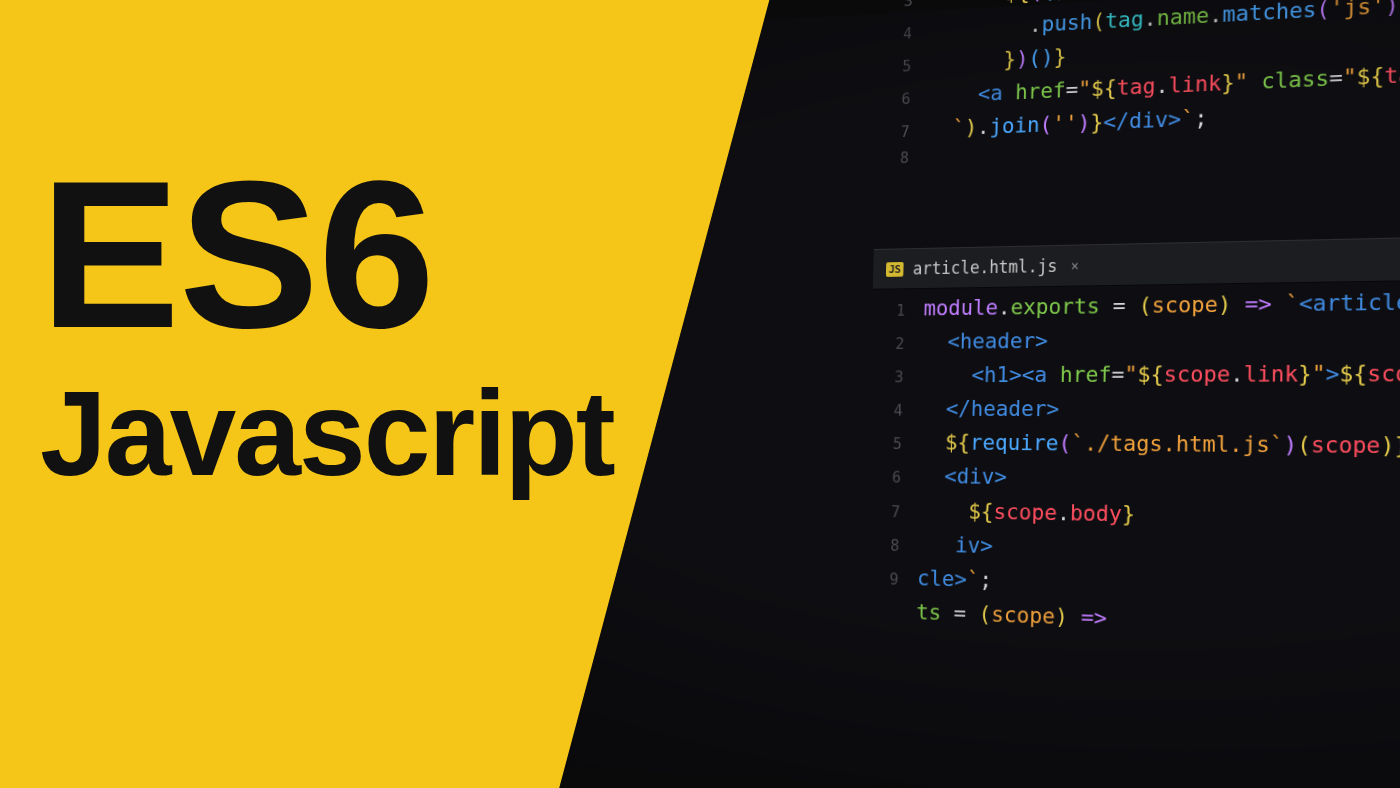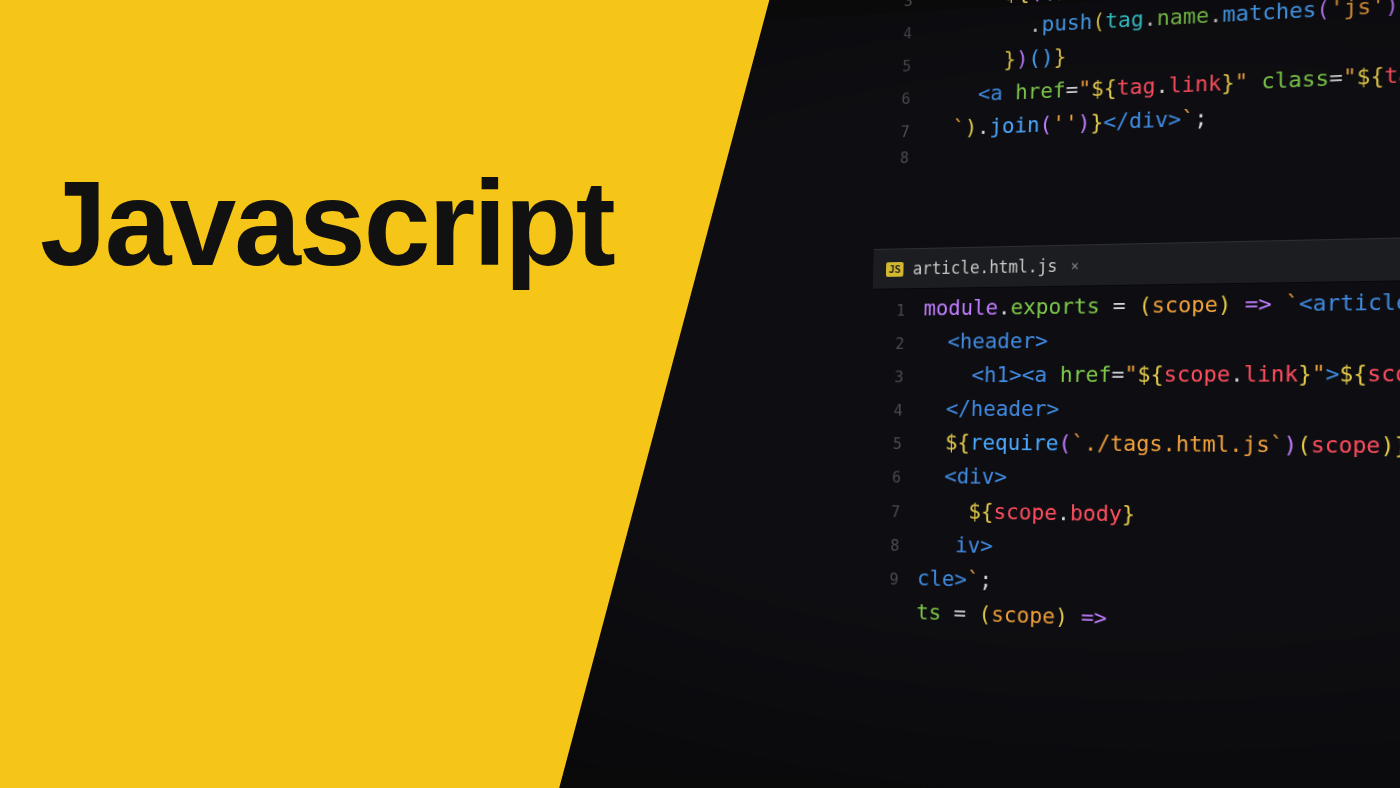--- a/index.html
+++ b/index.html
@@ -220,17 +220,18 @@
           <span class="gutter"></span>
           <span class="code"><span class="c-green">      ts</span><span class="c-plain"> = </span><span class="c-yellow">(</span><span class="c-orange">scope</span><span class="c-yellow">)</span><span class="c-purple"> =&gt;</span></span>
         </div>
       </div>
 
     <div class="vignette"></div>
   </div>
 
   <div class="yellow-panel">
     <div class="title-block">
+      <div class="title-es6">ES6</div>
       <div class="title-js">Javascript</div>
     </div>
   </div>
 
 </div>
 
 </body></html>

